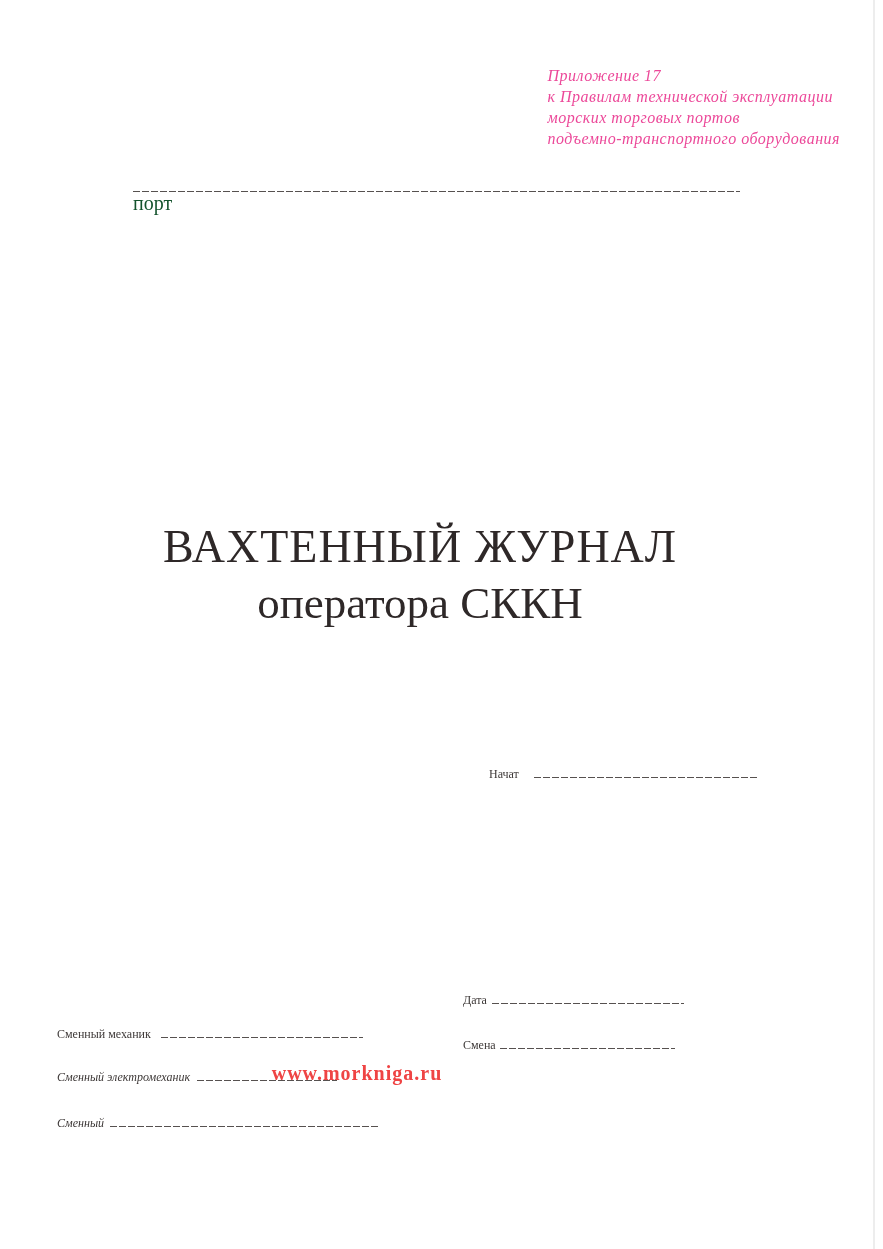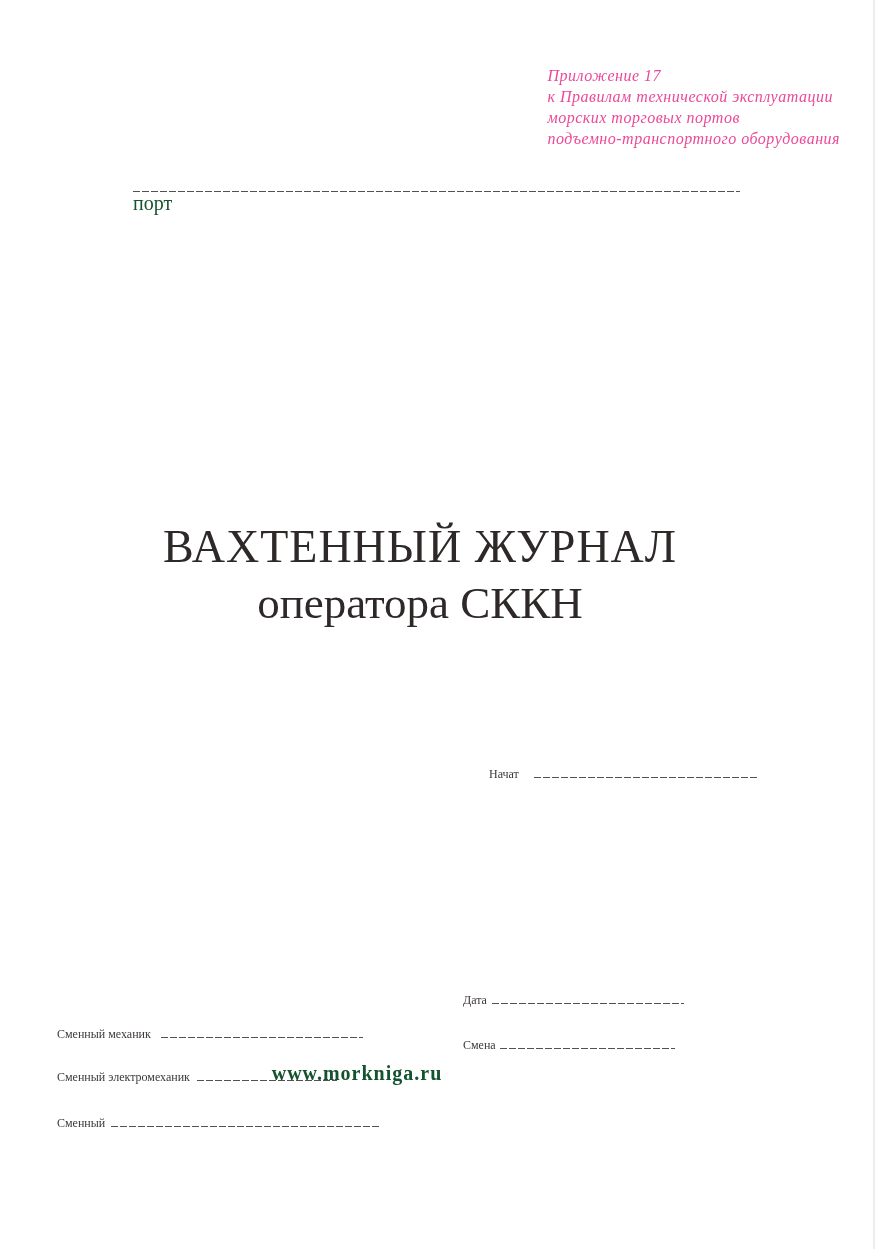--- a/index.html
+++ b/index.html
@@ -68,21 +68,21 @@
   }
 
   
   .begin-end { position: absolute; top: 763px; left: 489px; }
   .begin-end .f-row + .f-row { margin-top: 22px; }
   .line-started  { width: 224px; margin-left: 15px; }
   .line-finished { width: 203px; margin-left: 3px; }
 
   
   .sign-left { position: absolute; top: 975px; left: 57px; margin-top: 48px; }
-  .sign-left .f-row + .f-row { margin-top: 20px; }
+  .sign-left .f-row + .f-row { margin-top: 20px; font-style: italic; }
   .sign-left .f-row:last-child { margin-top: 23px; }
   .line-mechanic        { width: 202px; margin-left: 10px; }
   .line-electromechanic { width: 140px; margin-left: 7px; }
   .line-operator        { width: 247px; margin-left: 4px; }
   .line-foreman         { width: 268px; margin-left: 6px; }
 
   
   .sign-right { position: absolute; top: 973px; left: 463px; margin-top: 16px; }
   .sign-right .f-row + .f-row { margin-top: 22px; }
   .line-date  { width: 192px; margin-left: 5px; }
@@ -91,21 +91,21 @@
   
   .watermark {
     position: absolute;
     top: 1062px;
     left: 0;
     width: 714px;
     text-align: center;
     font-weight: bold;
     font-size: 20px;
     letter-spacing: 1px;
-    color: #14532d;
+    color: #ef4444;
   }
 
   
   .edge-shadow {
     position: absolute;
     top: 0;
     bottom: 0;
     right: 8px;
     width: 2px;
     background: #ededed;

